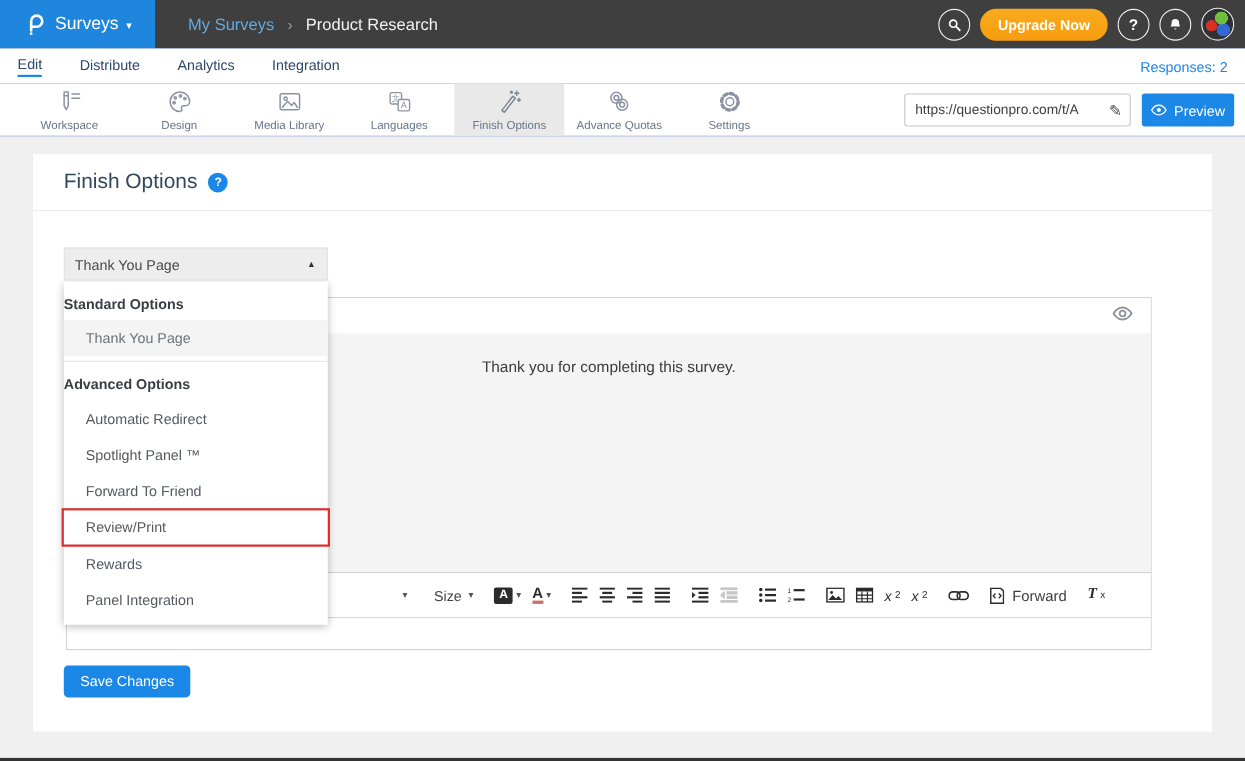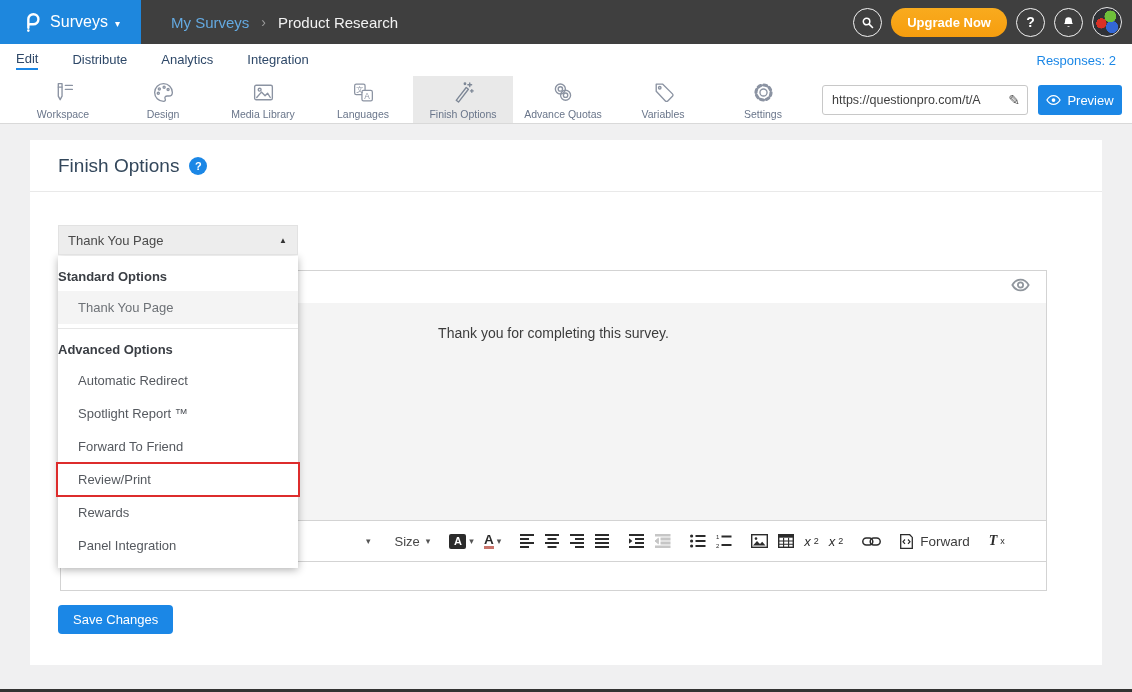--- a/index.html
+++ b/index.html
@@ -185,27 +185,20 @@
     <div class="tb-item">
       <svg width="25" height="25" viewBox="0 0 24 24" fill="none" stroke="#8b93a2" stroke-width="1.3">
         <circle cx="9" cy="8.6" r="4.8"></circle>
           <circle cx="9" cy="8.6" r="2.1"></circle>
         <circle cx="14" cy="14.6" r="4.8"></circle>
           <circle cx="14" cy="14.6" r="2.1"></circle>
       </svg>
       <span class="tb-label">Advance Quotas</span>
     </div>
 
-    <div class="tb-item">
-      <svg width="25" height="25" viewBox="0 0 24 24" fill="none" stroke="#8b93a2" stroke-width="1.3" stroke-linejoin="round">
-        <path d="M5 4h6.3L20.6 13.3a1.6 1.6 0 0 1 0 2.3l-4.5 4.5a1.6 1.6 0 0 1-2.3 0L5 10.8z"></path>
-        <circle cx="8.4" cy="7.4" r="1.2"></circle>
-      </svg>
-      <span class="tb-label">Variables</span>
-    </div>
 
     <div class="tb-item">
       <svg width="25" height="25" viewBox="0 0 24 24" fill="none" stroke="#8b93a2" stroke-width="1.3" stroke-linecap="round">
         <circle cx="12" cy="12" r="3.4"></circle>
         <circle cx="12" cy="12" r="7.2" stroke-dasharray="2.8 2.85" stroke-width="3"></circle>
       </svg>
       <span class="tb-label">Settings</span>
     </div>
 
     <div class="url-wrap">
@@ -401,21 +394,21 @@
         <div class="dd-header">Standard Options</div>
         <div class="dd-item selected">
           <span>Thank You Page</span>
         </div>
         <div class="dd-divider"></div>
         <div class="dd-header">Advanced Options</div>
         <div class="dd-item">
           <span>Automatic Redirect</span>
         </div>
         <div class="dd-item">
-          <span>Spotlight Report ™</span>
+          <span>Spotlight Panel ™</span>
         </div>
         <div class="dd-item">
           <span>Forward To Friend</span>
         </div>
         <div class="dd-item flagged">
           <span>Review/Print</span>
           <span class="red-frame"></span>
         </div>
         <div class="dd-item">
           <span>Rewards</span>

